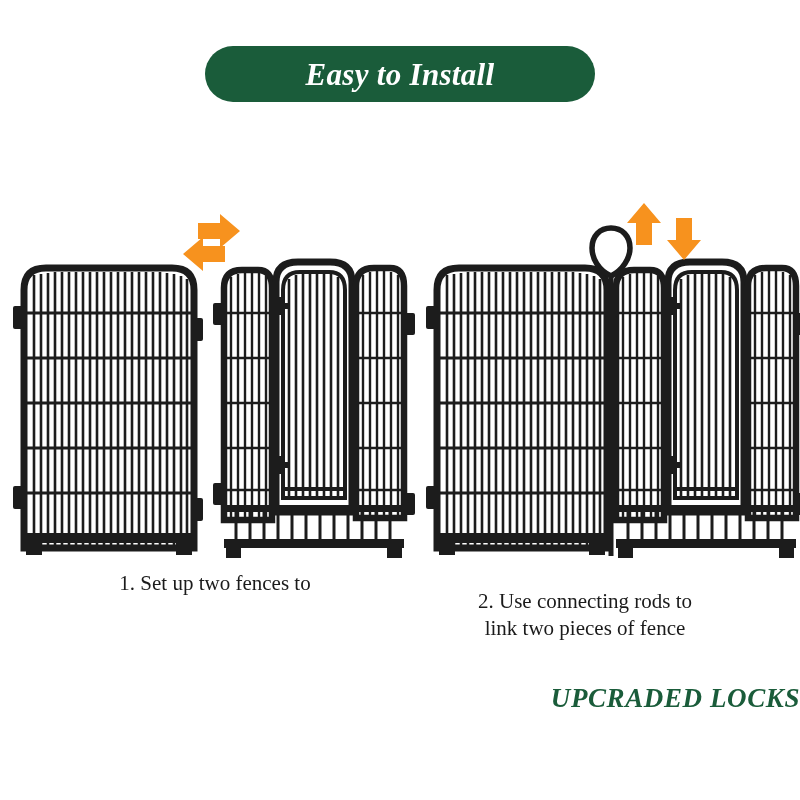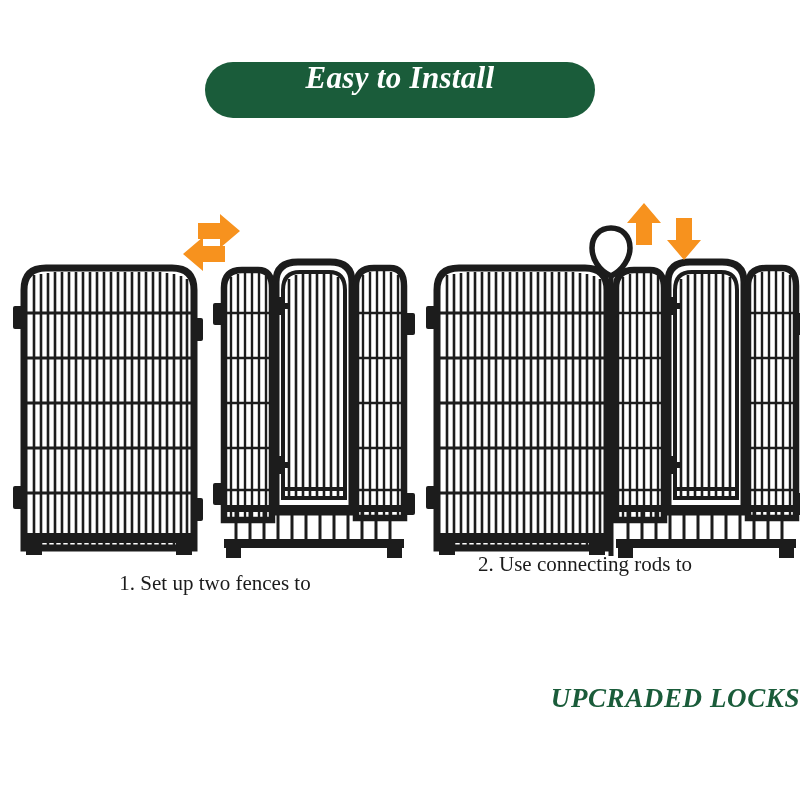--- a/index.html
+++ b/index.html
@@ -8,25 +8,25 @@
     background:#ffffff;
     font-family:"Liberation Serif", serif;
     overflow:hidden;
     position:relative;
   }
   #stage{position:relative;width:800px;height:800px;}
 
   
   .header-pill{
     position:absolute;
-    left:205px; top:62px;
+    left:205px; top:46px;
     width:390px; height:56px;
     background:var(--green,#1a5c3a);
     border-radius:28px;
-    display:flex; align-items:flex-start; justify-content:center;
+    display:flex; align-items:center; justify-content:center;
   }
   .header-pill .title{
     color:#ffffff;
     font-family:"Liberation Serif", serif;
     font-weight:bold;
     font-style:italic;
     font-size:31px;
     letter-spacing:.3px;
     line-height:1;
     white-space:nowrap;
@@ -37,21 +37,21 @@
     position:absolute;
     text-align:center;
     color:#1b1b1b;
     font-family:"Liberation Serif", serif;
     font-size:21px;
     line-height:27px;
     white-space:nowrap;
   }
   .caption .line{display:block;}
   #caption-1{left:30px; top:570px; width:370px;}
-  #caption-2{left:400px; top:551px; width:370px;}
+  #caption-2{left:400px; top:588px; width:370px;}
 
   .footer-text{
     position:absolute;
     left:0; top:683px; width:800px;
     text-align:right;
     color:var(--green,#1a5c3a);
     font-family:"Liberation Serif", serif;
     font-weight:bold;
     font-style:italic;
     font-size:27px;
@@ -365,17 +365,18 @@
       <use href="#arrowUp" x="0" y="0"></use>
     </g>
   </svg>
 
   <div class="caption" id="caption-1">
     <span class="line">1. Set up two fences to</span>
   </div>
 
   <div class="caption" id="caption-2">
     <span class="line">2. Use connecting rods to</span>
+    <span class="line">link two pieces of fence</span>
   </div>
 
   <div class="footer-text">UPCRADED LOCKS</div>
 
 </div>
 
 </body></html>

